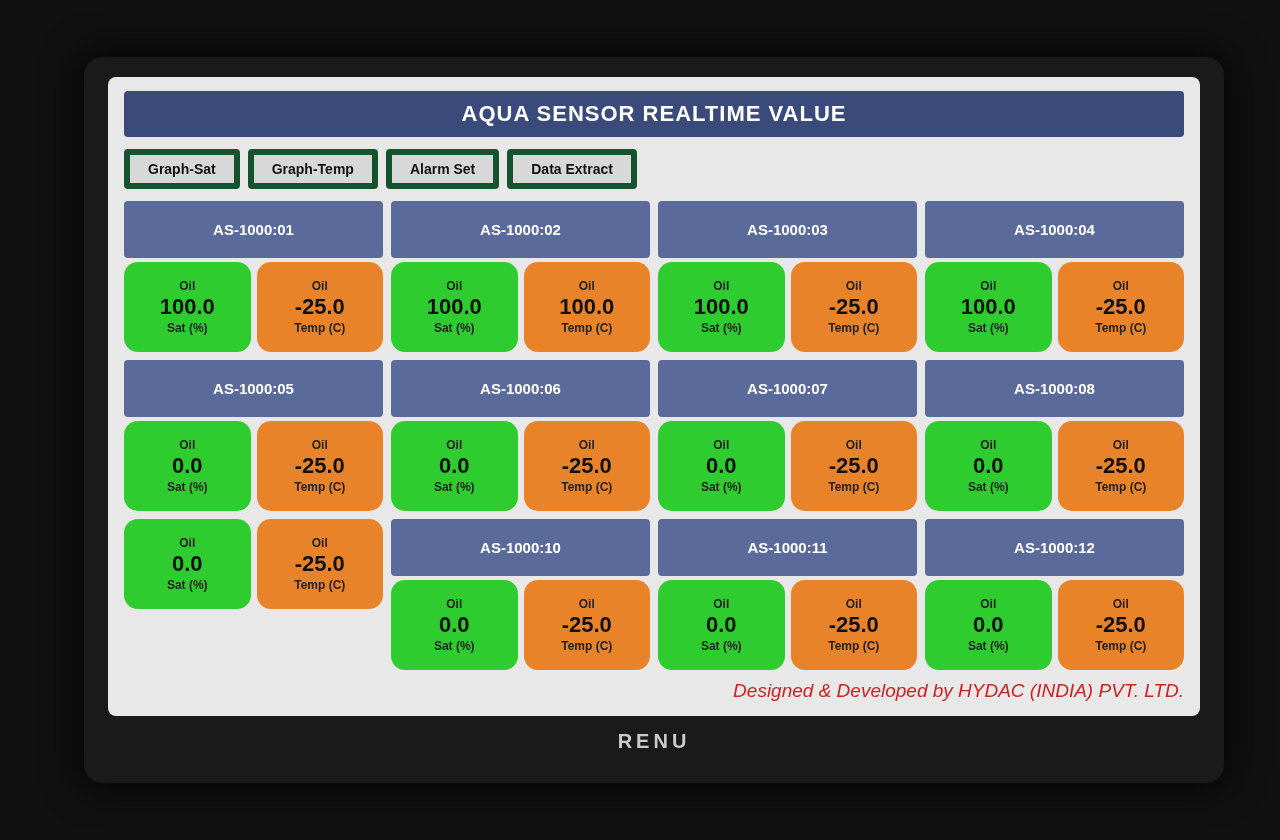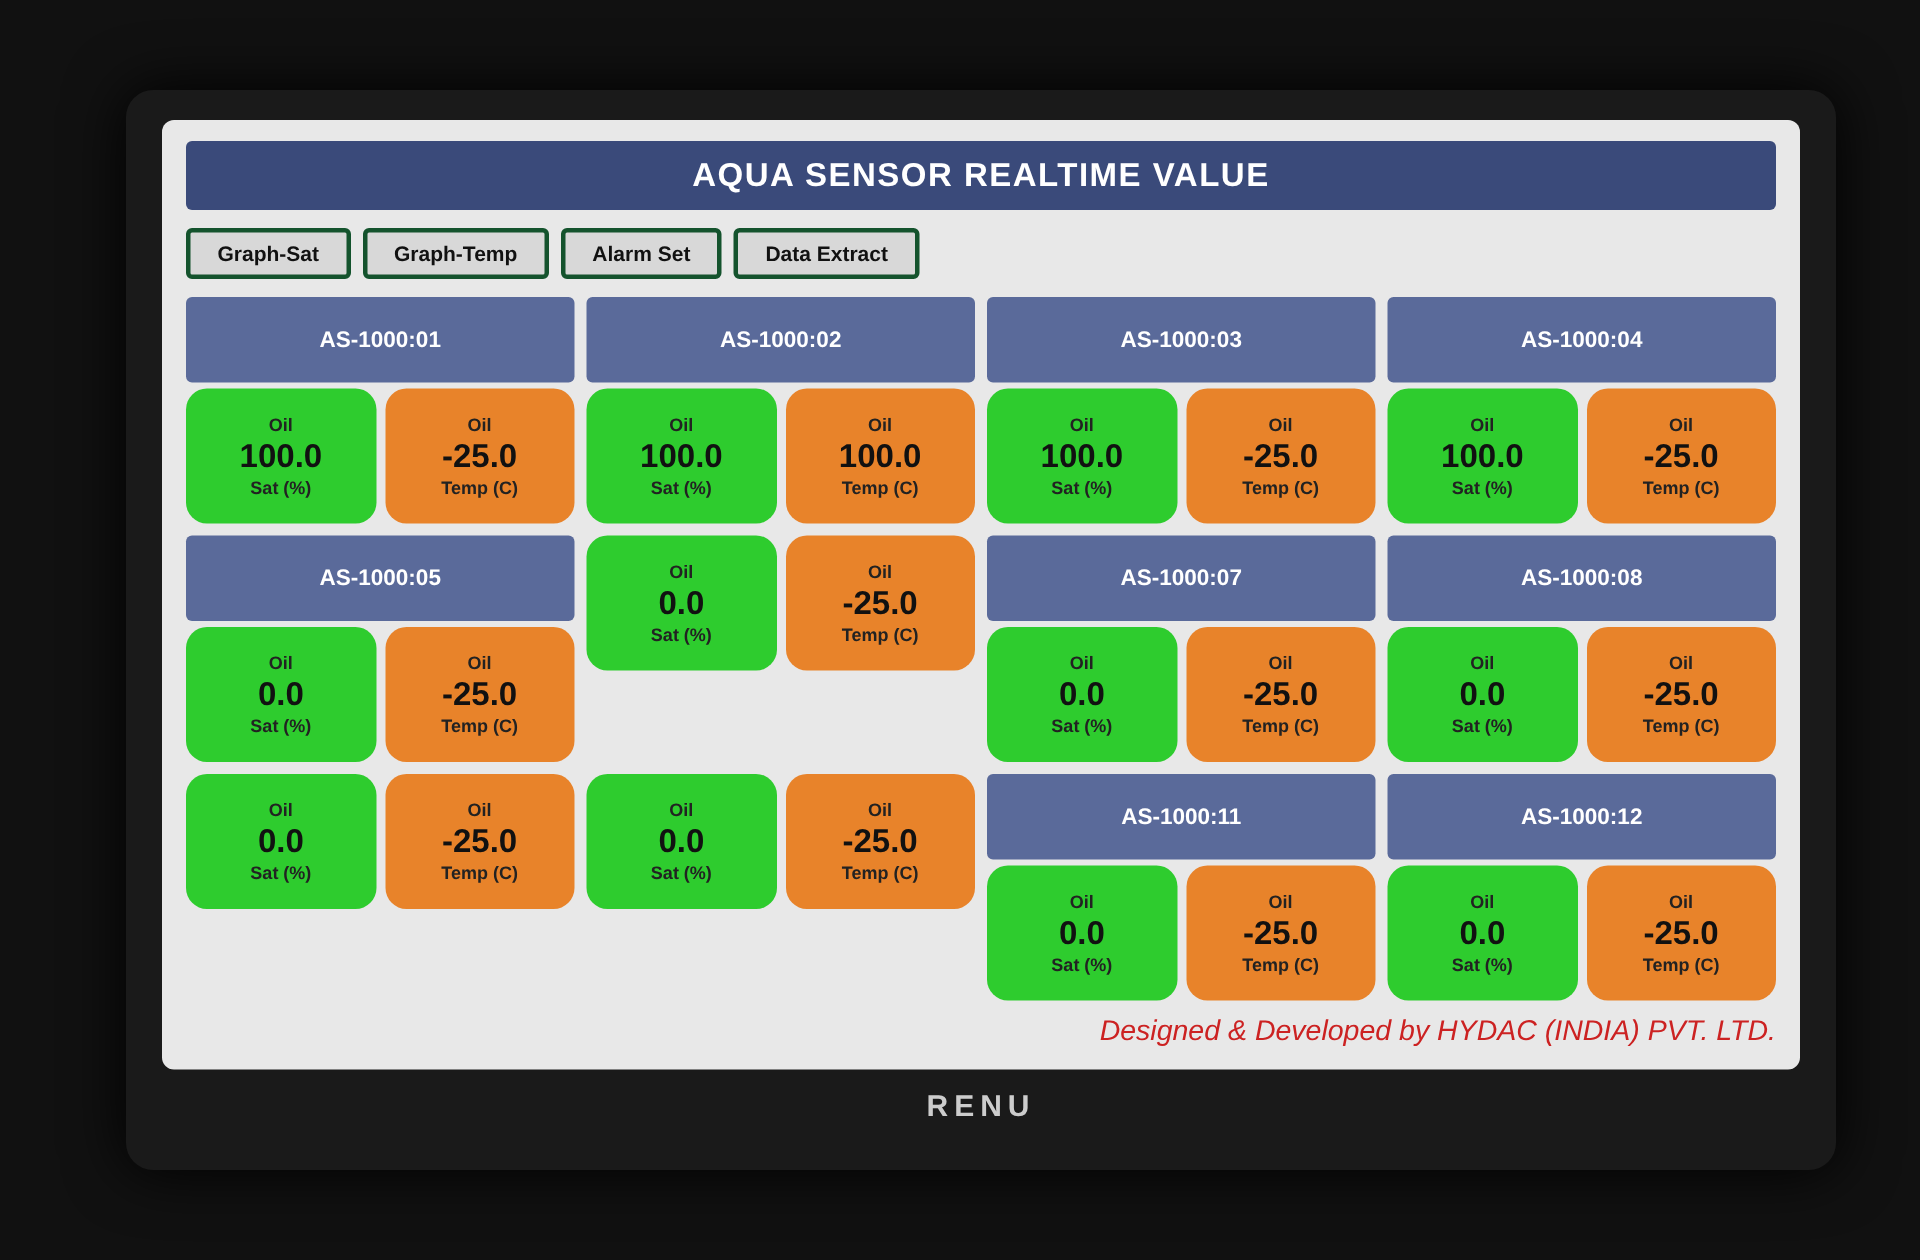--- a/index.html
+++ b/index.html
@@ -50,21 +50,21 @@
     }
 
     .nav-bar {
       display: flex;
       gap: 8px;
       padding: 4px 0;
     }
 
     .nav-btn {
       background: #d8d8d8;
-      border: 3px solid #14532d;
+      border: 6px solid #14532d;
       border-radius: 4px;
       padding: 6px 18px;
       font-size: 14px;
       font-weight: bold;
       color: #111;
       cursor: pointer;
     }
 
     .sensors-grid {
       display: grid;
@@ -238,20 +238,21 @@
               <div class="card-label-bot">Sat (%)</div>
             </div>
             <div class="sensor-card orange">
               <div class="card-label-top">Oil</div>
               <div class="card-value">-25.0</div>
               <div class="card-label-bot">Temp (C)</div>
             </div>
           </div>
         </div>
         <div class="sensor-group">
+          <div class="sensor-label">AS-1000:06</div>
           <div class="sensor-cards">
             <div class="sensor-card green">
               <div class="card-label-top">Oil</div>
               <div class="card-value">0.0</div>
               <div class="card-label-bot">Sat (%)</div>
             </div>
             <div class="sensor-card orange">
               <div class="card-label-top">Oil</div>
               <div class="card-value">-25.0</div>
               <div class="card-label-bot">Temp (C)</div>
@@ -296,20 +297,21 @@
               <div class="card-label-bot">Sat (%)</div>
             </div>
             <div class="sensor-card orange">
               <div class="card-label-top">Oil</div>
               <div class="card-value">-25.0</div>
               <div class="card-label-bot">Temp (C)</div>
             </div>
           </div>
         </div>
         <div class="sensor-group">
+          <div class="sensor-label">AS-1000:10</div>
           <div class="sensor-cards">
             <div class="sensor-card green">
               <div class="card-label-top">Oil</div>
               <div class="card-value">0.0</div>
               <div class="card-label-bot">Sat (%)</div>
             </div>
             <div class="sensor-card orange">
               <div class="card-label-top">Oil</div>
               <div class="card-value">-25.0</div>
               <div class="card-label-bot">Temp (C)</div>

